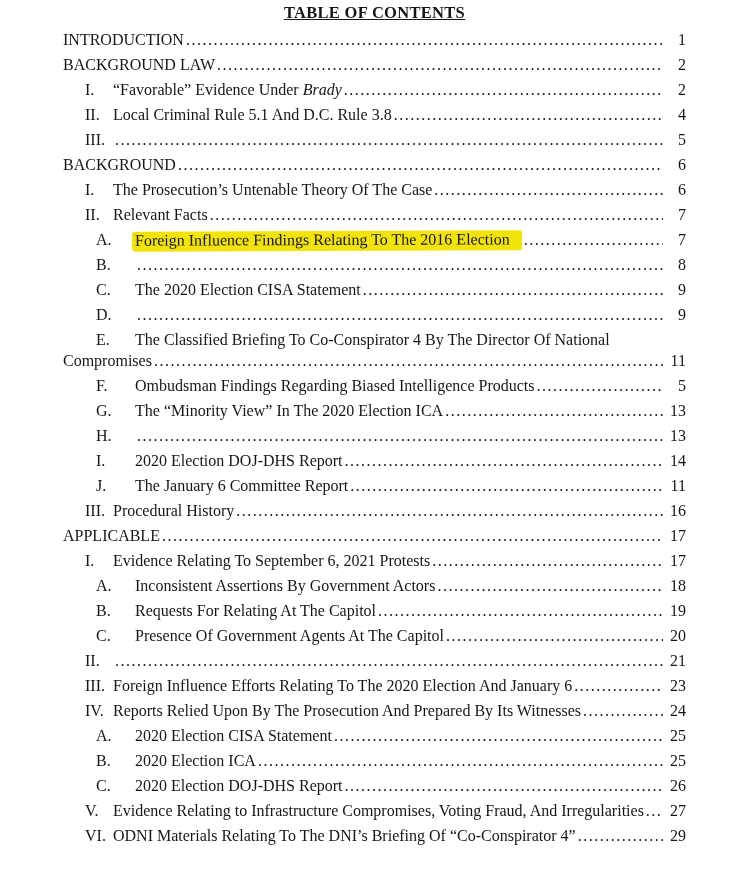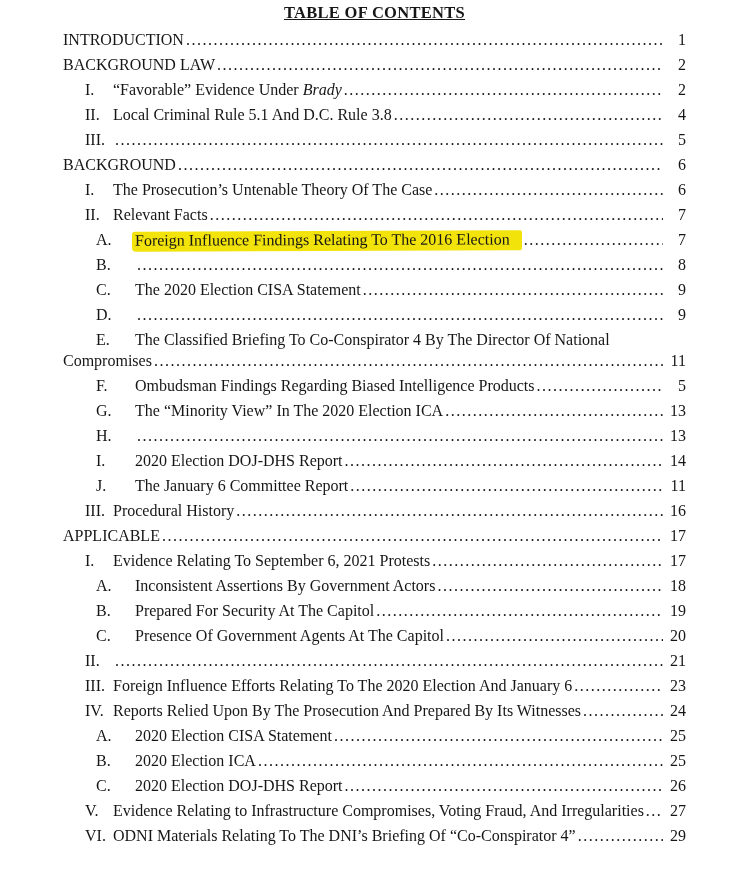--- a/index.html
+++ b/index.html
@@ -206,21 +206,21 @@
         <span class="pg">17</span>
       </div>
       <div class="row lvl2">
         <span class="lbl">A.</span>
         <span class="txt">Inconsistent Assertions By Government Actors</span>
         <span class="dots"></span>
         <span class="pg">18</span>
       </div>
       <div class="row lvl2">
         <span class="lbl">B.</span>
-        <span class="txt">Prepared For Security At The Capitol</span>
+        <span class="txt">Requests For Relating At The Capitol</span>
         <span class="dots"></span>
         <span class="pg">19</span>
       </div>
       <div class="row lvl2">
         <span class="lbl">C.</span>
         <span class="txt">Presence Of Government Agents At The Capitol</span>
         <span class="dots"></span>
         <span class="pg">20</span>
       </div>
       <div class="row lvl1">

